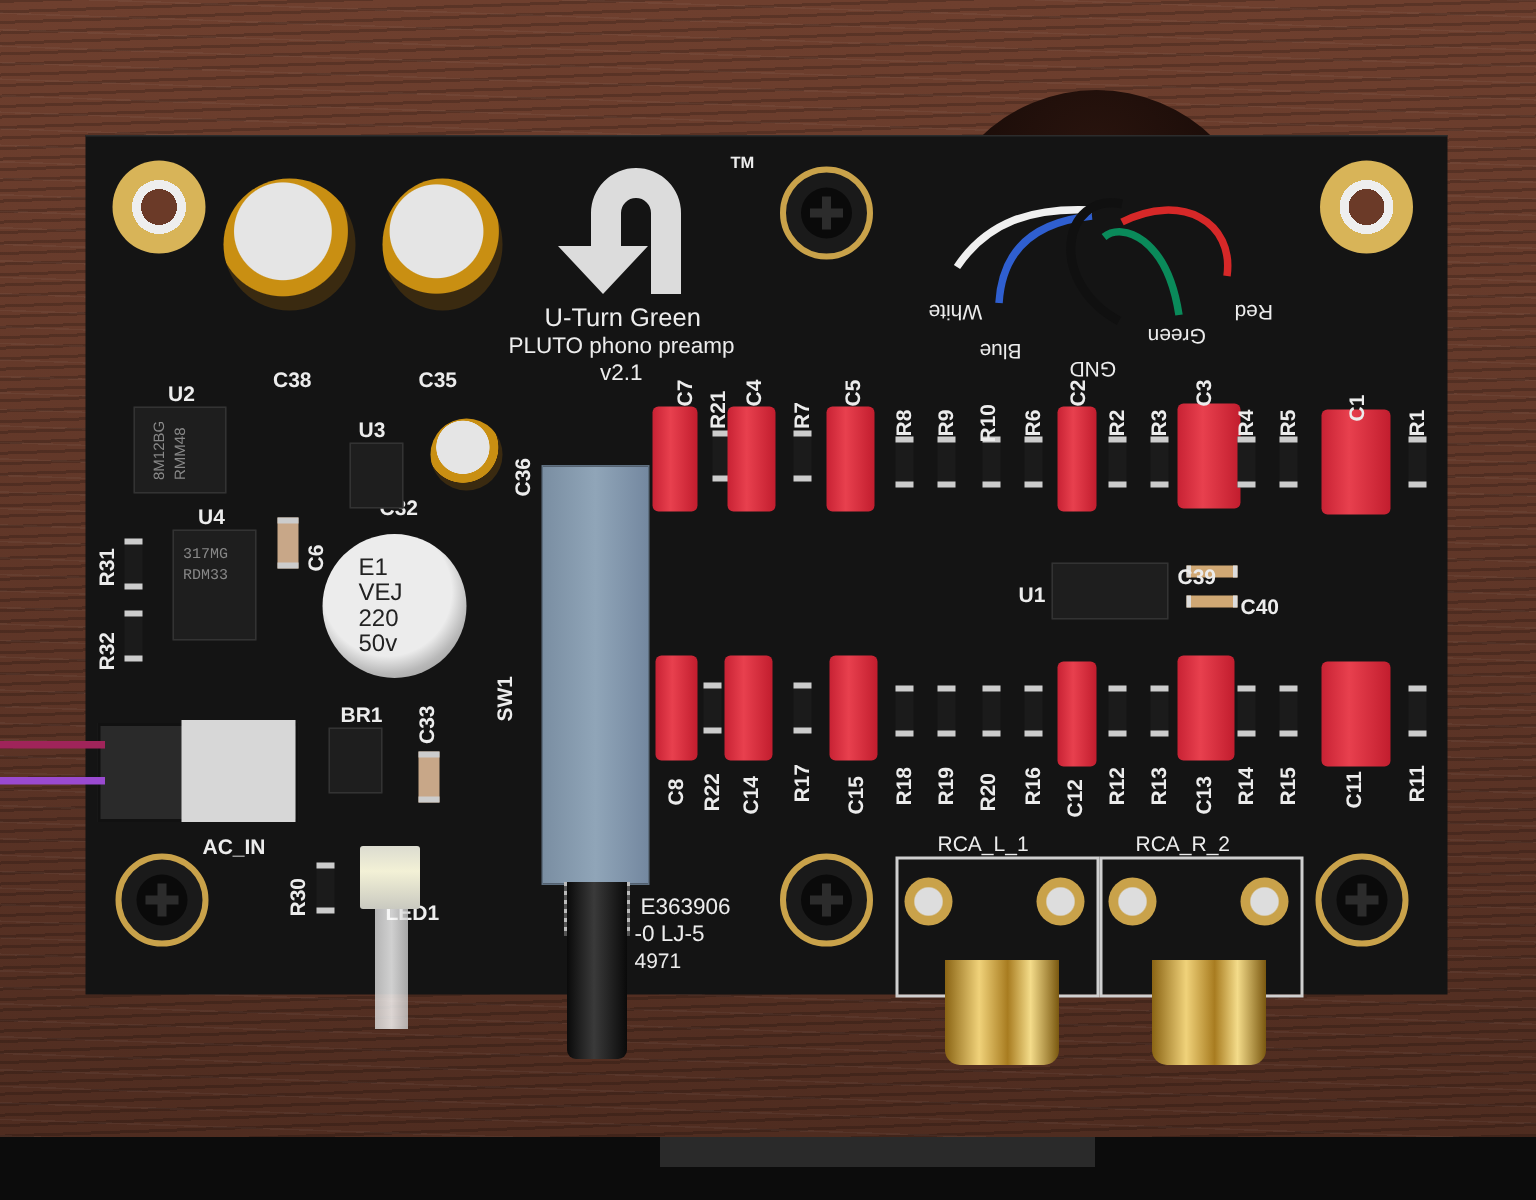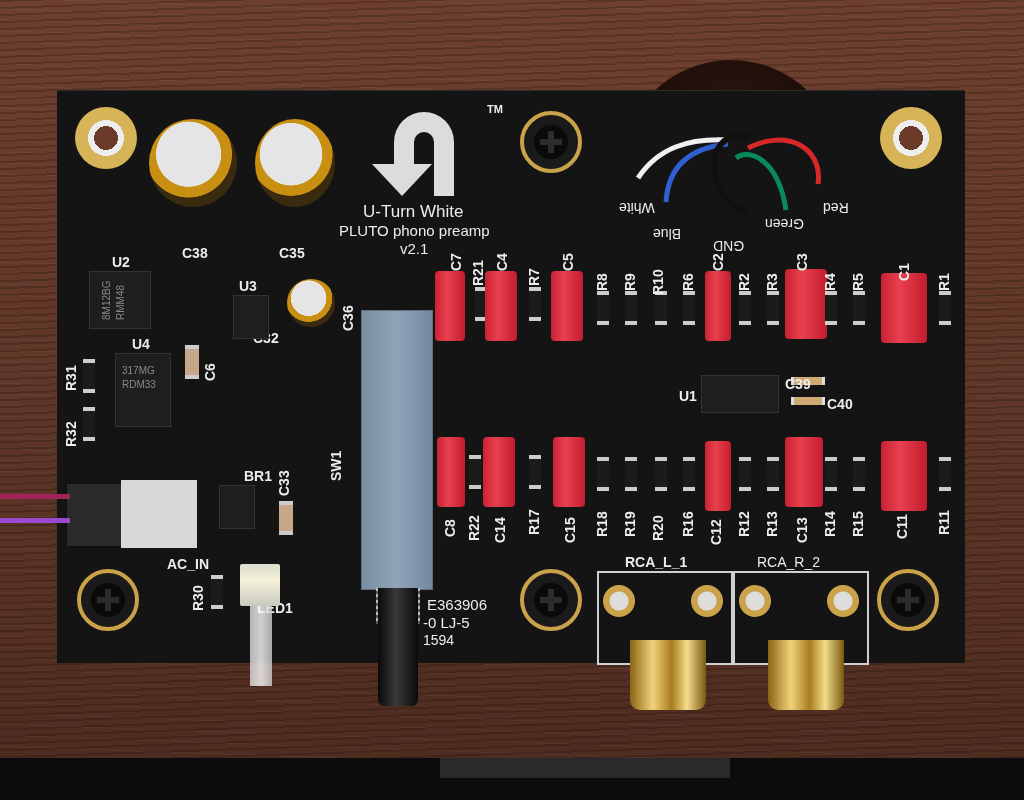--- a/index.html
+++ b/index.html
@@ -69,59 +69,67 @@
   <div class="mount" style="left:820px;top:478px;">
       <div class="screw"></div>
     </div>
 
   <div class="ecap" style="left:92px;top:28px;width:88px;height:88px;"></div>
   <div class="silk" style="left:125px;top:155px;">C38</div>
   <div class="ecap" style="left:198px;top:28px;width:80px;height:88px;"></div>
   <div class="silk" style="left:222px;top:155px;">C35</div>
   <div class="ecap" style="left:230px;top:188px;width:48px;height:48px;"></div>
   <div class="silk v" style="left:284px;top:240px;">C36</div>
+  <div class="ecap" style="left:158px;top:265px;width:96px;height:96px;background:radial-gradient(circle at 45% 40%,#ececec 0 55%,#b8b8b8 70%,#7a7a7a);">
+    <div class="silk" style="left:24px;top:14px;color:#222;font-weight:normal;font-size:16px;line-height:17px;white-space:normal;width:40px;">
+      <span>E1</span><br>
+      <span>VEJ</span><br>
+      <span>220</span><br>
+      <span>50v</span>
+    </div>
+  </div>
   <div class="silk" style="left:196px;top:240px;">C32</div>
   <div class="res" style="left:128px;top:254px;background:#c8a788;width:14px;"></div>
   <div class="silk v" style="left:146px;top:290px;">C6</div>
   <div class="res" style="left:222px;top:410px;background:#c8a788;width:14px;"></div>
   <div class="silk v" style="left:220px;top:405px;">C33</div>
 
   <div class="silk" style="left:55px;top:164px;">U2</div>
   <div class="ic" style="left:32px;top:180px;width:60px;height:56px;">
     <div class="silk v" style="left:12px;top:48px;font-size:10px;color:#888;font-weight:normal;">8M12BG</div>
     <div class="silk v" style="left:26px;top:48px;font-size:10px;color:#888;font-weight:normal;">RMM48</div>
   </div>
   <div class="silk" style="left:75px;top:246px;">U4</div>
-  <div class="ic" style="left:58px;top:262px;width:54px;height:72px;">
+  <div class="ic" style="left:58px;top:262px;width:54px;height:72px;font-family:Liberation Mono, monospace;">
     <div class="silk" style="left:6px;top:12px;font-size:10px;color:#888;font-weight:normal;">317MG</div>
     <div class="silk" style="left:6px;top:26px;font-size:10px;color:#888;font-weight:normal;">RDM33</div>
   </div>
   <div class="silk" style="left:182px;top:188px;">U3</div>
   <div class="ic" style="left:176px;top:204px;width:34px;height:42px;"></div>
 
   <div class="res" style="left:26px;top:268px;"></div>
   <div class="silk v" style="left:7px;top:300px;">R31</div>
   <div class="res" style="left:26px;top:316px;"></div>
   <div class="silk v" style="left:7px;top:356px;">R32</div>
   <div class="res" style="left:154px;top:484px;"></div>
   <div class="silk v" style="left:134px;top:520px;">R30</div>
 
-  <div class="silk" style="left:177px;top:378px;padding-left:10px;">BR1</div>
+  <div class="silk" style="left:160px;top:378px;padding-left:10px;">BR1</div>
   <div class="ic" style="left:162px;top:394px;width:34px;height:42px;"></div>
 
-  <div class="silk" style="left:78px;top:466px;margin-left:32px;">AC_IN</div>
+  <div class="silk" style="left:78px;top:466px;">AC_IN</div>
   <div class="silk" style="left:200px;top:510px;">LED1</div>
   <div class="silk v" style="left:272px;top:390px;">SW1</div>
 
   <div class="silk" style="left:370px;top:506px;font-weight:normal;font-size:15px;">E363906</div>
   <div class="silk" style="left:366px;top:524px;font-weight:normal;font-size:15px;">-0 LJ-5</div>
-  <div class="silk" style="left:366px;top:542px;font-weight:normal;font-size:14px;">1594</div>
+  <div class="silk" style="left:366px;top:542px;font-weight:normal;font-size:14px;">4971</div>
 
   <div class="silk" style="left:430px;top:13px;font-size:11px;">TM</div>
-  <div class="silk" style="left:306px;top:112px;font-size:17px;font-weight:normal;">U-Turn White</div>
+  <div class="silk" style="left:306px;top:112px;font-size:17px;font-weight:normal;">U-Turn Green</div>
   <div class="silk" style="left:282px;top:132px;font-size:15px;font-weight:normal;">PLUTO phono preamp</div>
   <div class="silk" style="left:343px;top:150px;font-size:15px;font-weight:normal;">v2.1</div>
 
   <div class="silk flip" style="left:562px;top:110px;font-weight:normal;">White</div>
   <div class="silk flip" style="left:596px;top:136px;font-weight:normal;">Blue</div>
   <div class="silk flip" style="left:656px;top:148px;font-weight:normal;">GND</div>
   <div class="silk flip" style="left:708px;top:126px;font-weight:normal;">Green</div>
   <div class="silk flip" style="left:766px;top:110px;font-weight:normal;">Red</div>
 
   <div class="cap-red" style="left:378px;top:180px;"></div>
@@ -194,21 +202,21 @@
   <div class="silk v" style="left:738px;top:452px;">C13</div>
   <div class="res" style="left:768px;top:366px;"></div>
   <div class="silk v" style="left:766px;top:446px;">R14</div>
   <div class="res" style="left:796px;top:366px;"></div>
   <div class="silk v" style="left:794px;top:446px;">R15</div>
   <div class="cap-red wide" style="left:824px;top:350px;width:46px;"></div>
   <div class="silk v" style="left:838px;top:448px;">C11</div>
   <div class="res" style="left:882px;top:366px;"></div>
   <div class="silk v" style="left:880px;top:444px;">R11</div>
 
-  <div class="silk" style="left:568px;top:464px;font-weight:bold;">RCA_L_1</div>
+  <div class="silk" style="left:568px;top:464px;font-weight:normal;">RCA_L_1</div>
   <div class="silk" style="left:700px;top:464px;font-weight:normal;">RCA_R_2</div>
   <div class="rca-box" style="left:540px;top:480px;width:132px;height:90px;"></div>
   <div class="rca-box" style="left:676px;top:480px;width:132px;height:90px;"></div>
   <div class="rca-pad" style="left:546px;top:494px;"></div>
   <div class="rca-pad" style="left:634px;top:494px;"></div>
   <div class="rca-pad" style="left:682px;top:494px;"></div>
   <div class="rca-pad" style="left:770px;top:494px;"></div>
 </div>
 
 <svg class="logo" viewBox="0 0 100 92">

